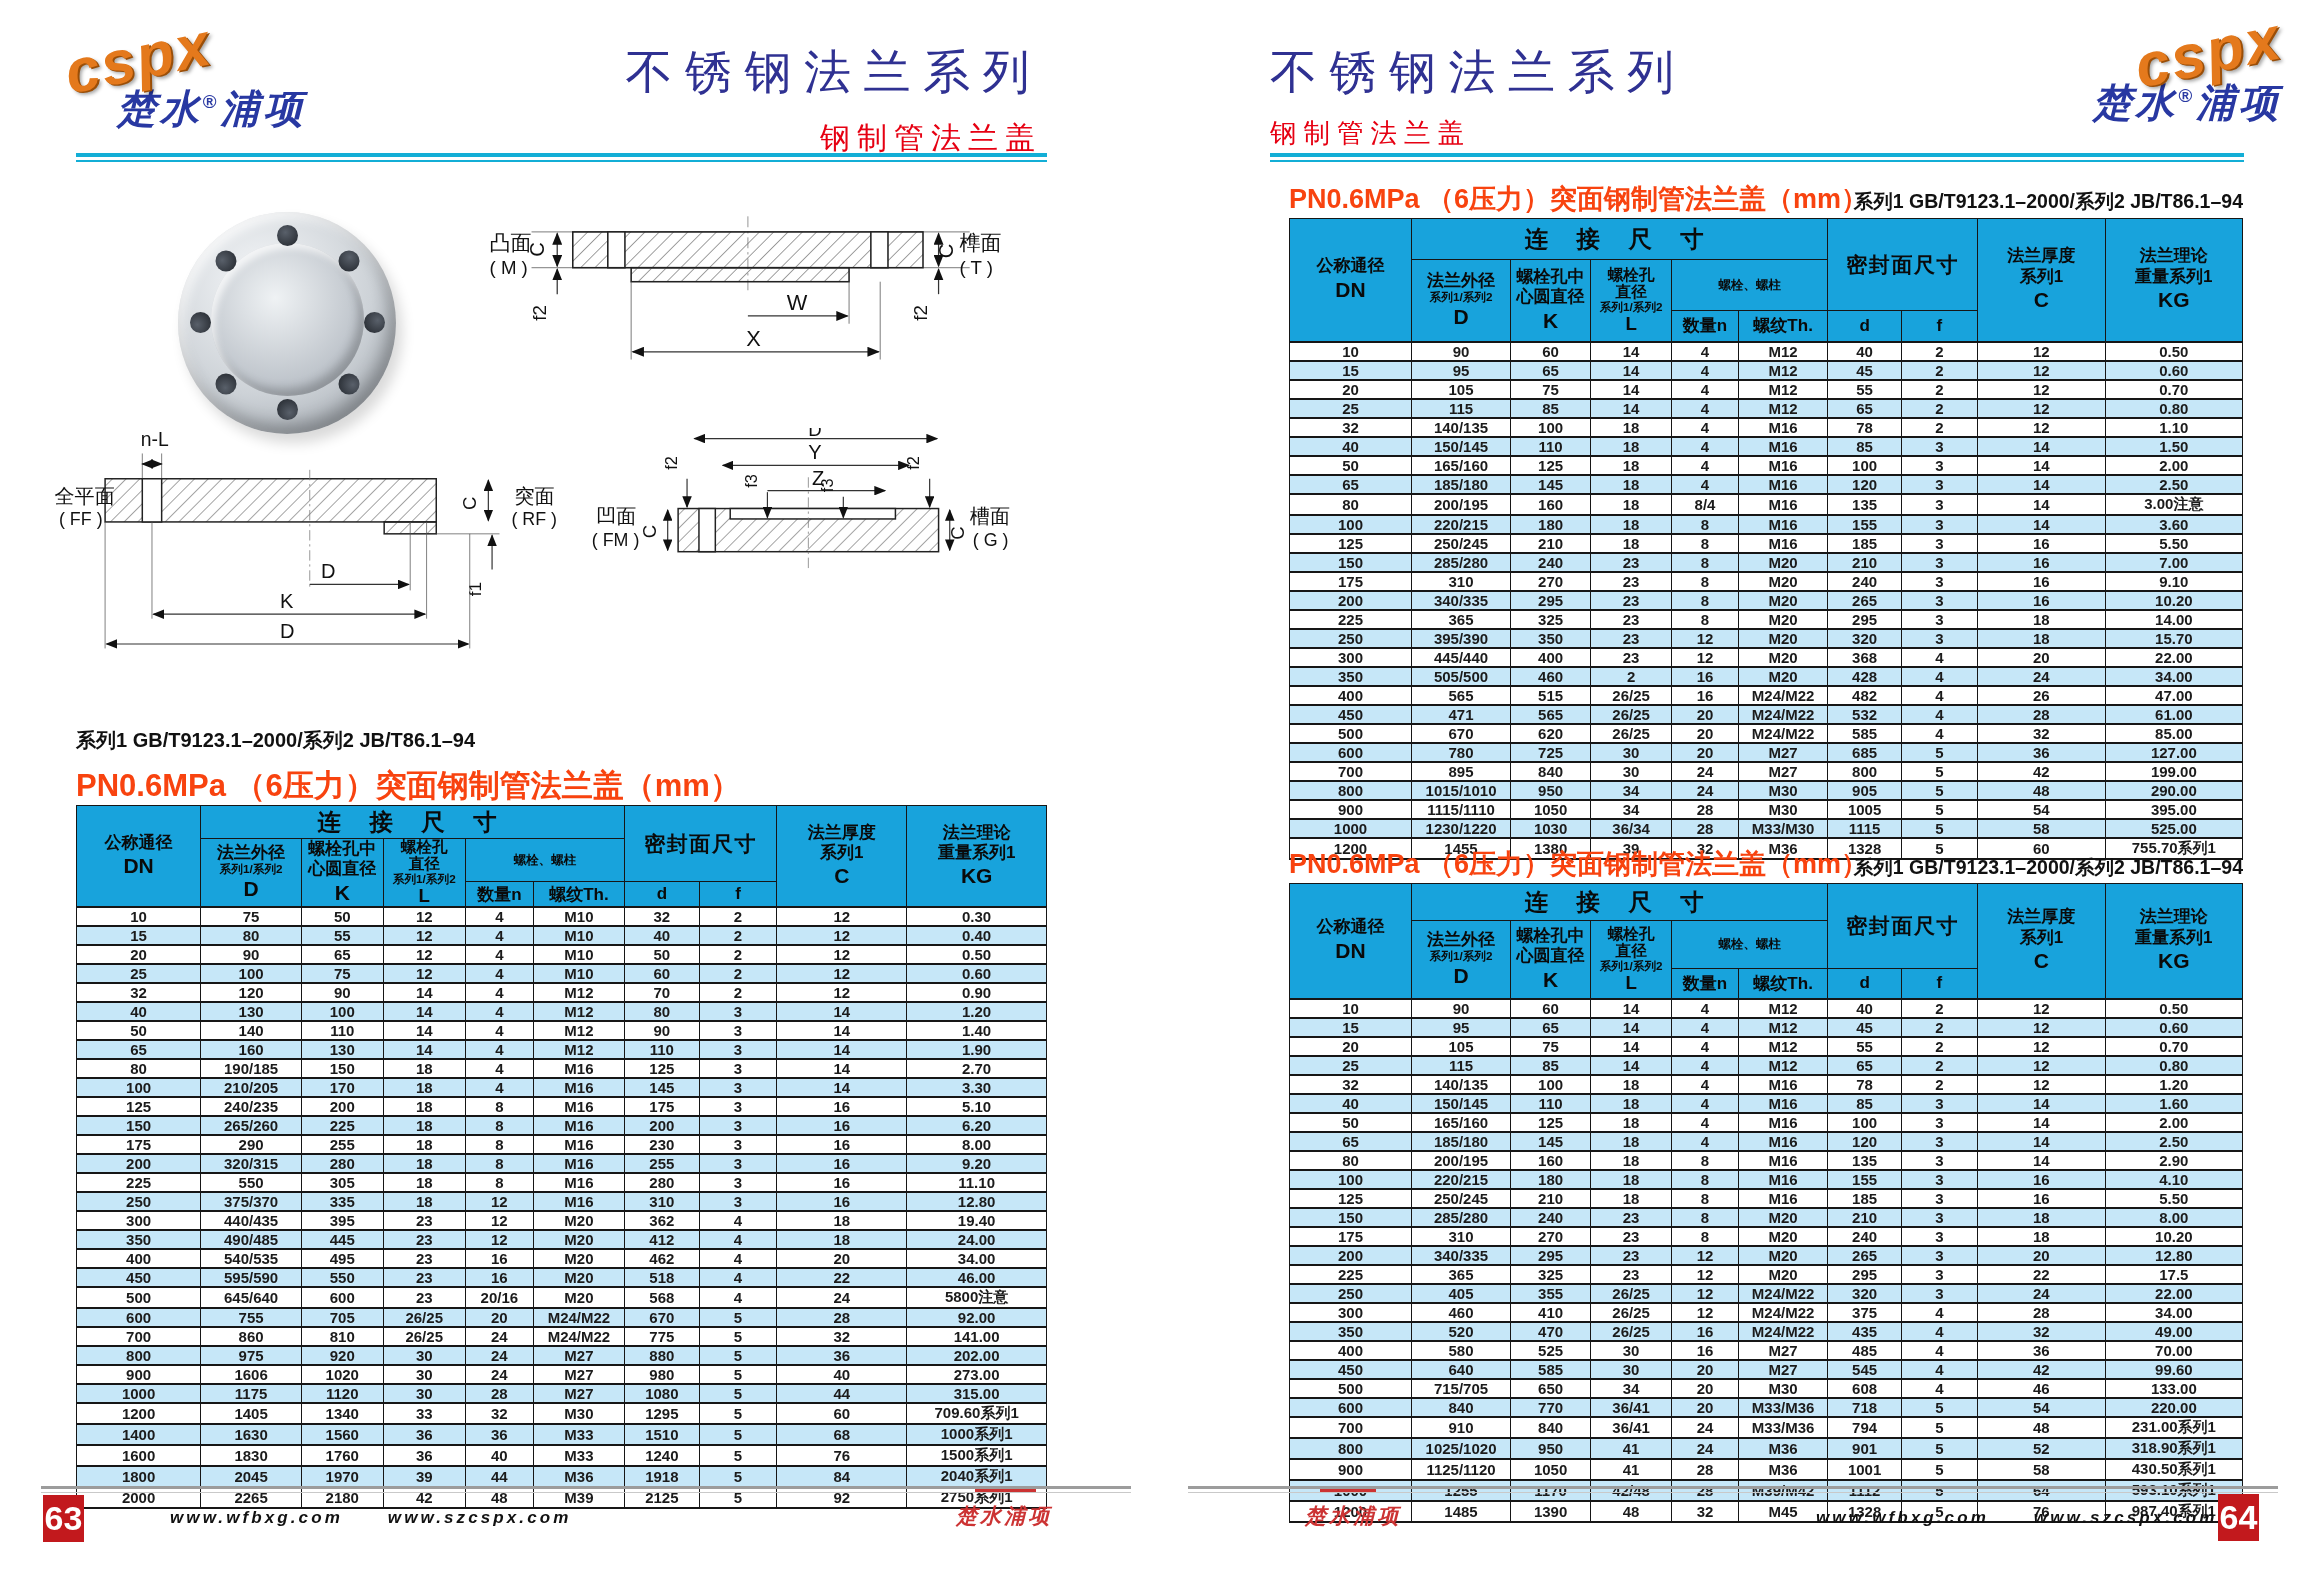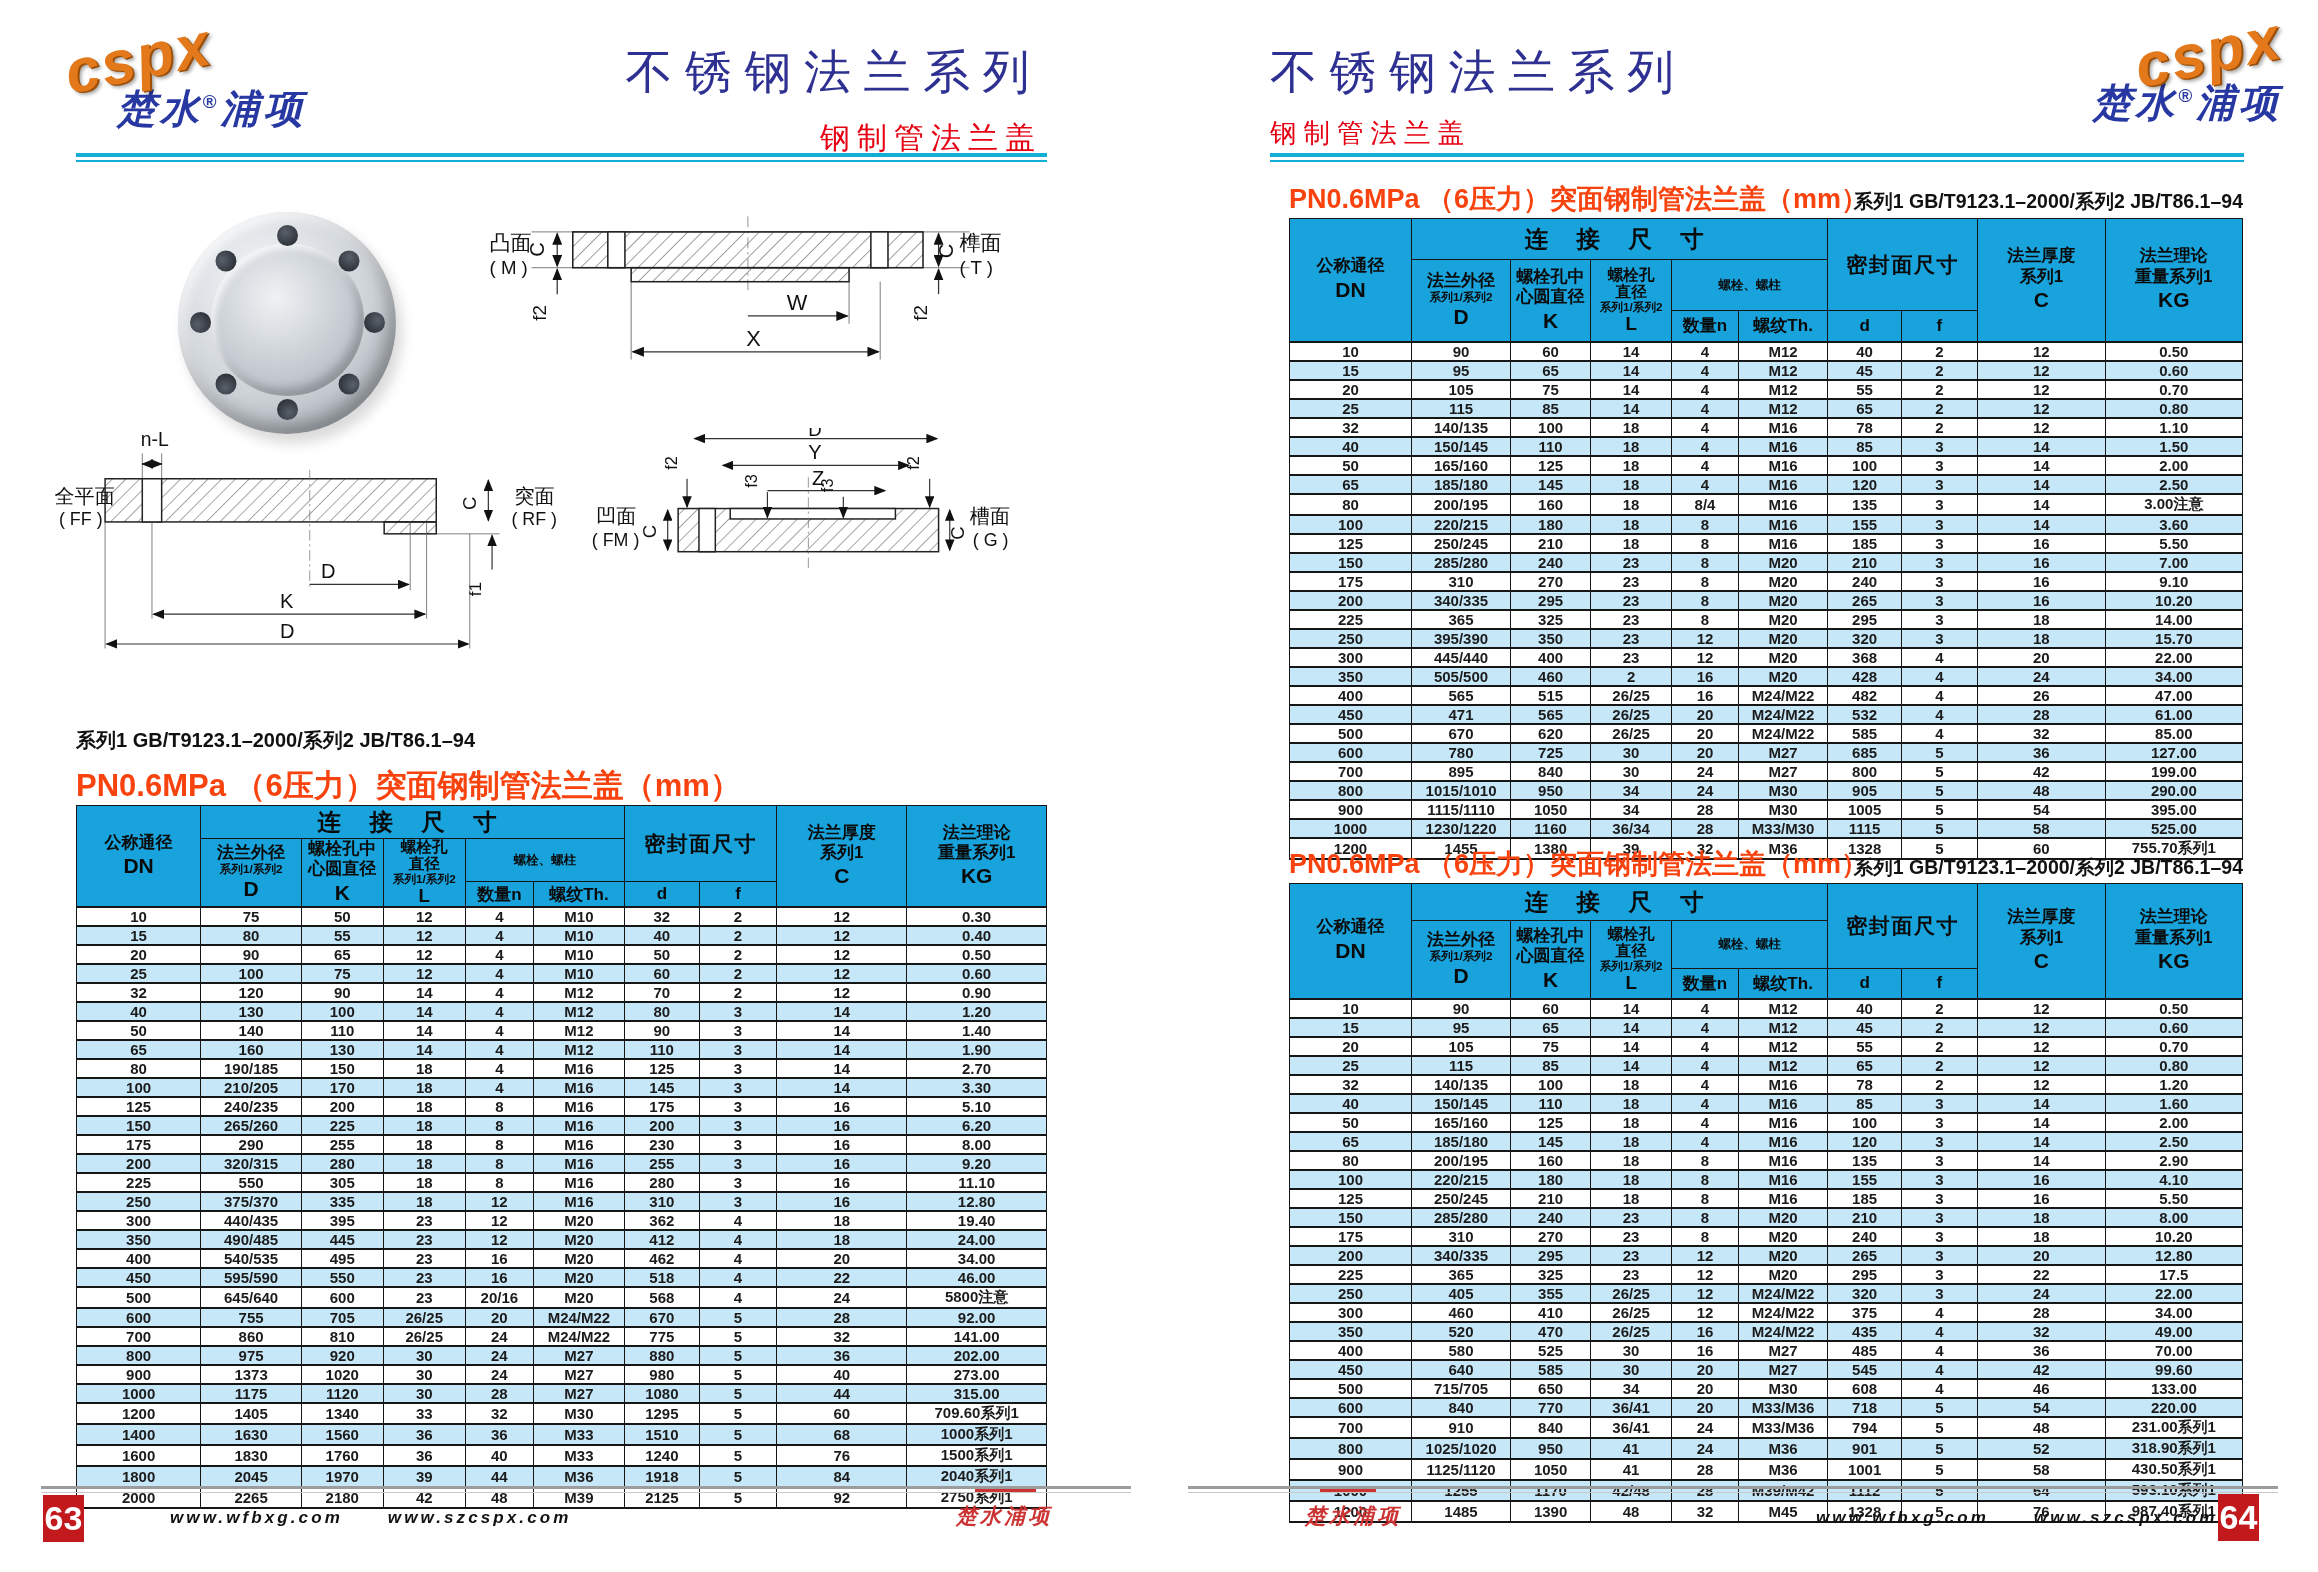--- a/index.html
+++ b/index.html
@@ -559,21 +559,21 @@
               <td>30</td>
               <td>24</td>
               <td>M27</td>
               <td>880</td>
               <td>5</td>
               <td>36</td>
               <td>202.00</td>
             </tr>
             <tr>
               <td>900</td>
-              <td>1373</td>
+              <td>1606</td>
               <td>1020</td>
               <td>30</td>
               <td>24</td>
               <td>M27</td>
               <td>980</td>
               <td>5</td>
               <td>40</td>
               <td>273.00</td>
             </tr>
             <tr class="alt">
@@ -1032,21 +1032,21 @@
               <td>28</td>
               <td>M30</td>
               <td>1005</td>
               <td>5</td>
               <td>54</td>
               <td>395.00</td>
             </tr>
             <tr class="alt">
               <td>1000</td>
               <td>1230/1220</td>
-              <td>1160</td>
+              <td>1030</td>
               <td>36/34</td>
               <td>28</td>
               <td>M33/M30</td>
               <td>1115</td>
               <td>5</td>
               <td>58</td>
               <td>525.00</td>
             </tr>
             <tr>
               <td>1200</td>

